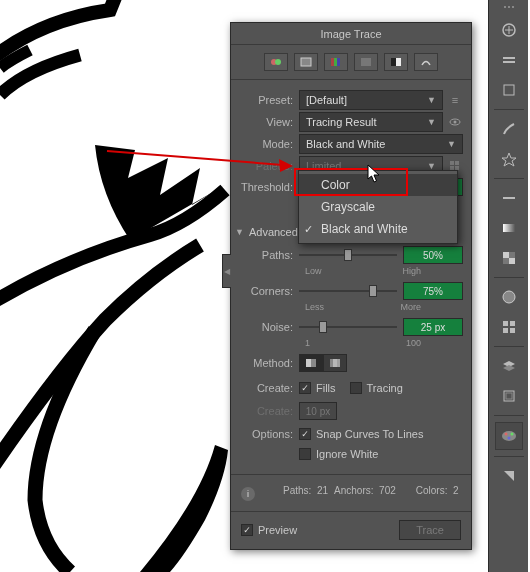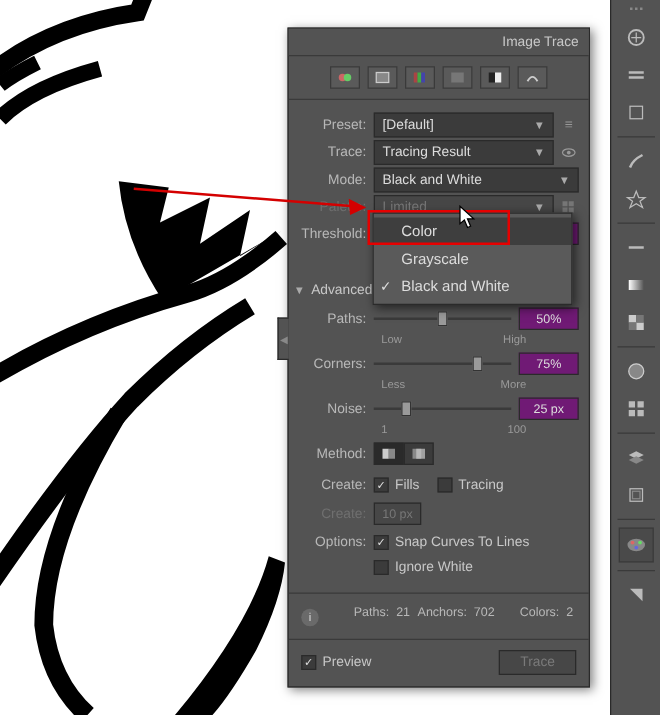--- a/index.html
+++ b/index.html
@@ -9,21 +9,21 @@
   .artwork { position: absolute; inset: 0; background: #fff; }
   .artwork svg { width: 100%; height: 100%; }
   
   
   .arrow { position: absolute; left: 105px; top: 146px; pointer-events: none; z-index: 20; }
   
   
   .panel { position: absolute; top: 22px; left: 230px; width: 242px; height: 528px;
            background: #535353; border: 1px solid #2a2a2a; box-shadow: 2px 2px 8px rgba(0,0,0,.5);
            color: #c8c8c8; font-size: 11px; z-index: 10; }
-  .panel-title { height: 22px; line-height: 22px; padding: 0 8px; background: #535353; border-bottom: 1px solid #3a3a3a; display:flex; align-items:center; justify-content:flex-end;}
+  .panel-title { height: 22px; line-height: 22px; padding: 0 8px; background: #535353; border-bottom: 1px solid #3a3a3a; display:flex; align-items:center; justify-content:center;}
   
   .presets-row { display: flex; gap: 6px; justify-content: center; padding: 8px 0 8px; border-bottom: 1px solid #3a3a3a; }
   .preset-btn { width: 24px; height: 18px; background: #5a5a5a; border: 1px solid #3a3a3a; display:flex; align-items:center; justify-content:center; color:#ccc; }
   
   .section { padding: 10px 8px 6px; }
   .row { display: flex; align-items: center; margin-bottom: 2px; position: relative; }
   .row-label { width: 60px; text-align: right; padding-right: 6px; color:#b8b8b8; }
   .row-label.dim { color:#6f6f6f; }
   .dd { flex: 1; height: 20px; background: #3b3b3b; border: 1px solid #2a2a2a; display: flex; align-items: center; padding: 0 6px; color:#ddd; position:relative; }
   .dd.dim { color:#777; background:#474747; }
@@ -31,21 +31,21 @@
   .side-btn { width: 16px; height: 16px; margin-left:4px; display:flex;align-items:center;justify-content:center; color:#999;}
   
   .adv-header { display:flex; align-items:center; gap:5px; padding: 6px 4px 4px; color:#c8c8c8; }
   .disclosure { font-size:9px; color:#aaa;}
   
   .slider-row { display:flex; align-items:center; margin-bottom:2px; }
   .slider-row .row-label { width:60px; }
   .slider { flex:1; height:18px; position:relative; margin-right:6px;}
   .slider-track { position:absolute; left:0; right:0; top:8px; height:2px; background:#3a3a3a;}
   .slider-thumb { position:absolute; top:3px; width:8px; height:12px; background:#9a9a9a; border:1px solid #333; transform:translateX(-50%);}
-  .val-box { width:48px; height:18px; background:#701a75; border:1px solid #2a2a2a; color:#ddd; font-size:10px; display:flex;align-items:center;justify-content:center;}
+  .val-box { width:60px; height:18px; background:#15803d; border:1px solid #2a2a2a; color:#ddd; font-size:10px; display:flex;align-items:center;justify-content:center;}
   .minmax { display:flex; justify-content:space-between; font-size:9px; color:#9a9a9a; padding: 0 0 6px 66px; margin-right:42px;gap:29px;}
   
   .method-row { display:flex; align-items:center; margin-bottom:10px;}
   .toggle-btn { width:24px; height:18px; background:#3b3b3b; border:1px solid #2a2a2a; display:flex;align-items:center;justify-content:center;}
   .toggle-btn.active { background:#2a2a2a; }
   
   .chk-row { display:flex; align-items:center; margin-bottom:8px;}
   .chk { width:12px; height:12px; border:1px solid #2a2a2a; background:#3b3b3b; margin-right:5px; display:flex;align-items:center;justify-content:center; color:#ddd; font-size:9px;}
   .chk.checked::after { content:"✓"; }
   .chk-label { color:#c8c8c8; }
@@ -150,21 +150,21 @@
   <div class="section">
     <div class="row">
       <div class="row-label">Preset:</div>
       <div class="dd">
           <span>[Default]</span>
           <span class="caret">▼</span>
         </div>
       <div class="side-btn">≡</div>
     </div>
     <div class="row">
-      <div class="row-label">Trace:</div>
+      <div class="row-label">View:</div>
       <div class="dd">
           <span>Tracing Result</span>
           <span class="caret">▼</span>
         </div>
       <div class="side-btn">
           <svg width="14" height="10">
             <ellipse cx="7" cy="5" rx="5" ry="3" fill="none" stroke="#999"></ellipse>
             <circle cx="7" cy="5" r="1.5" fill="#999"></circle>
           </svg>
         </div>

